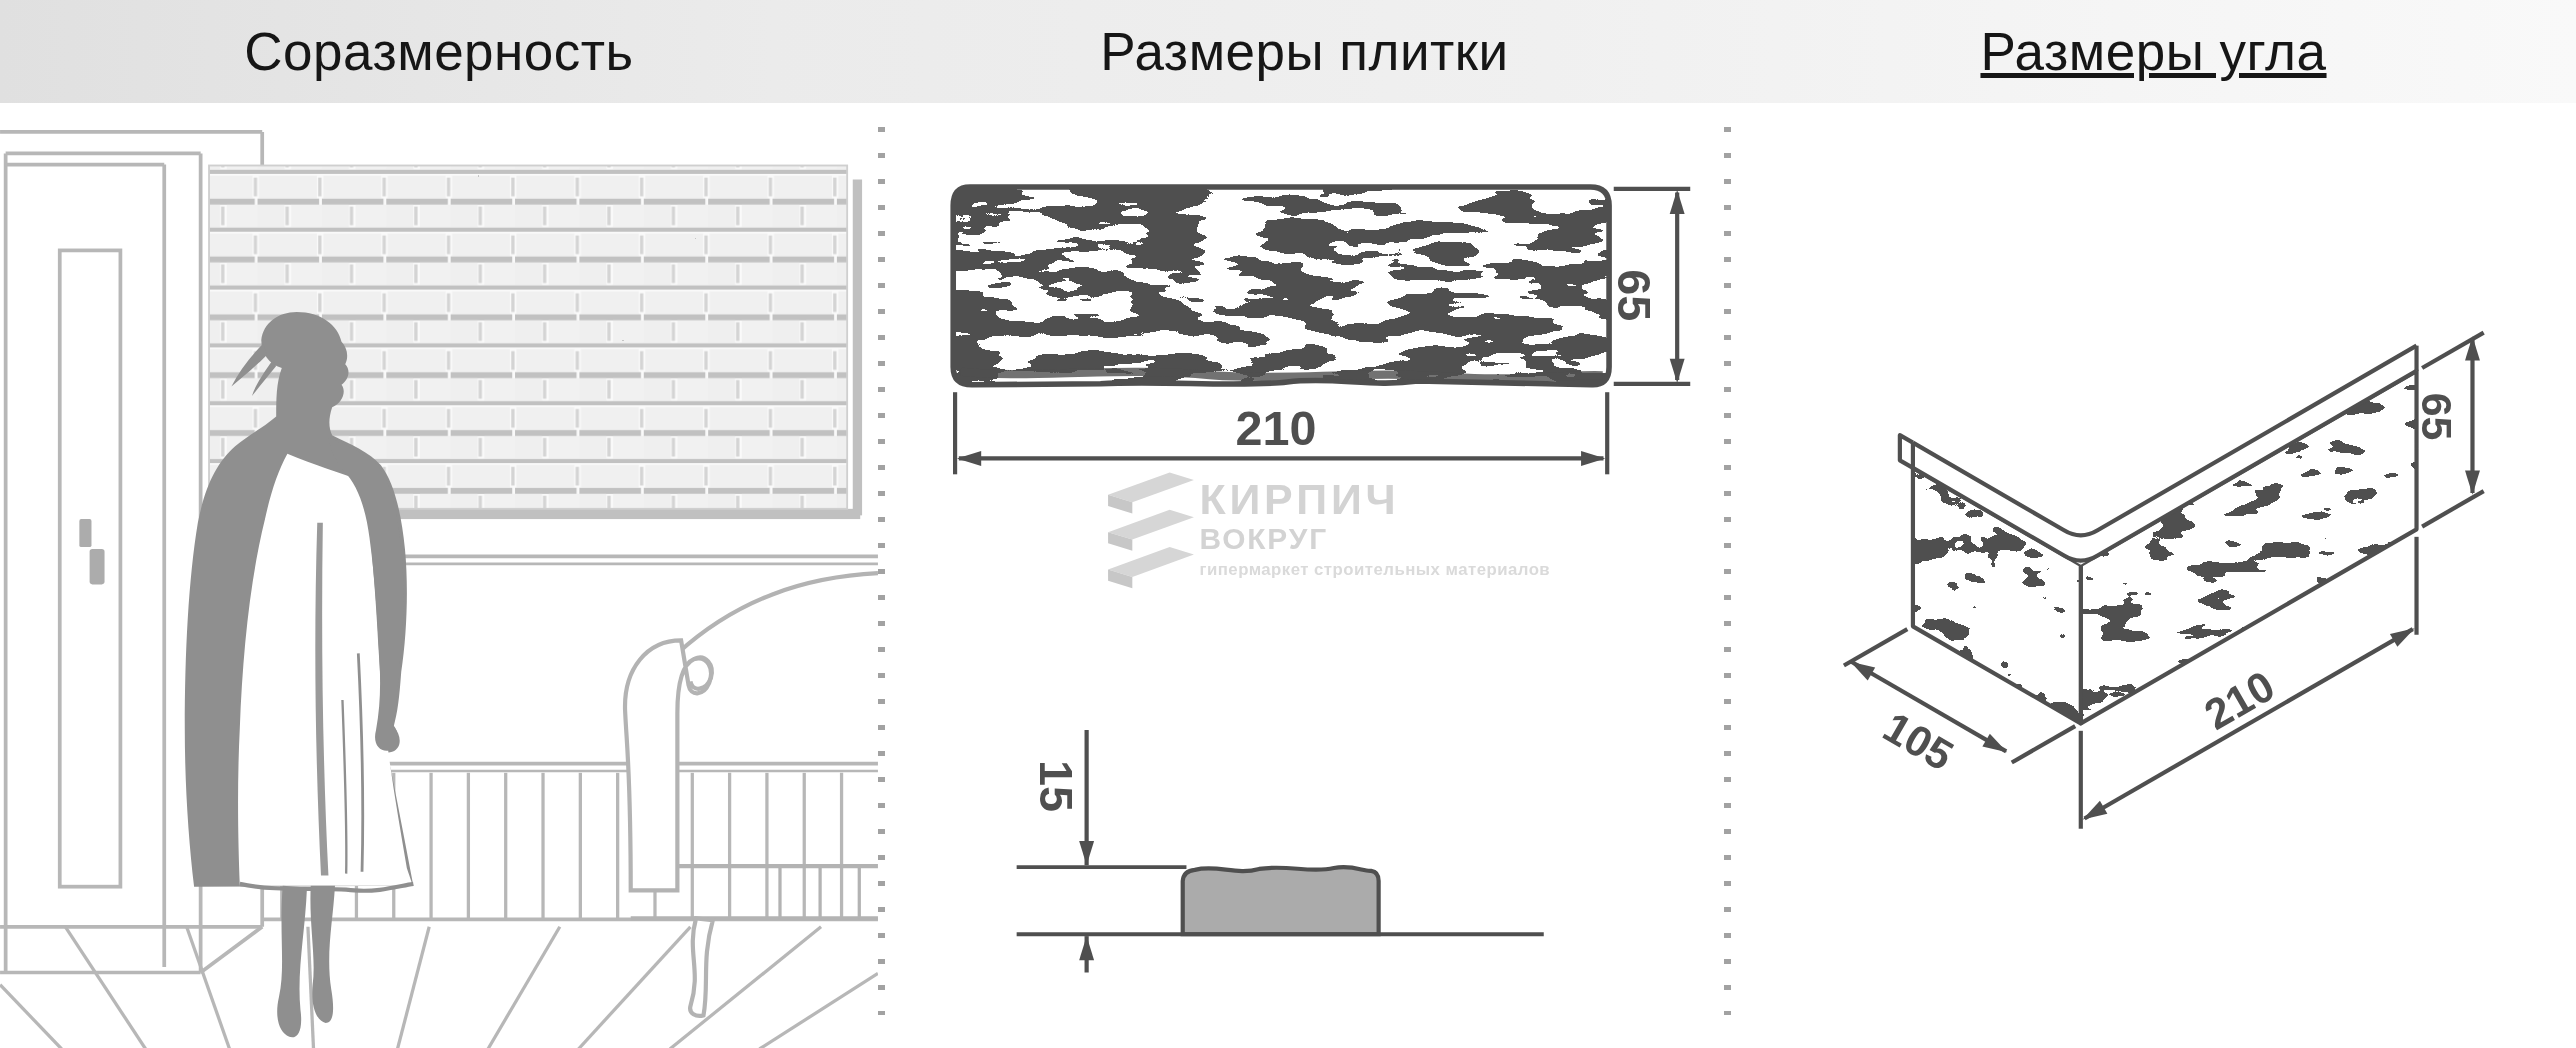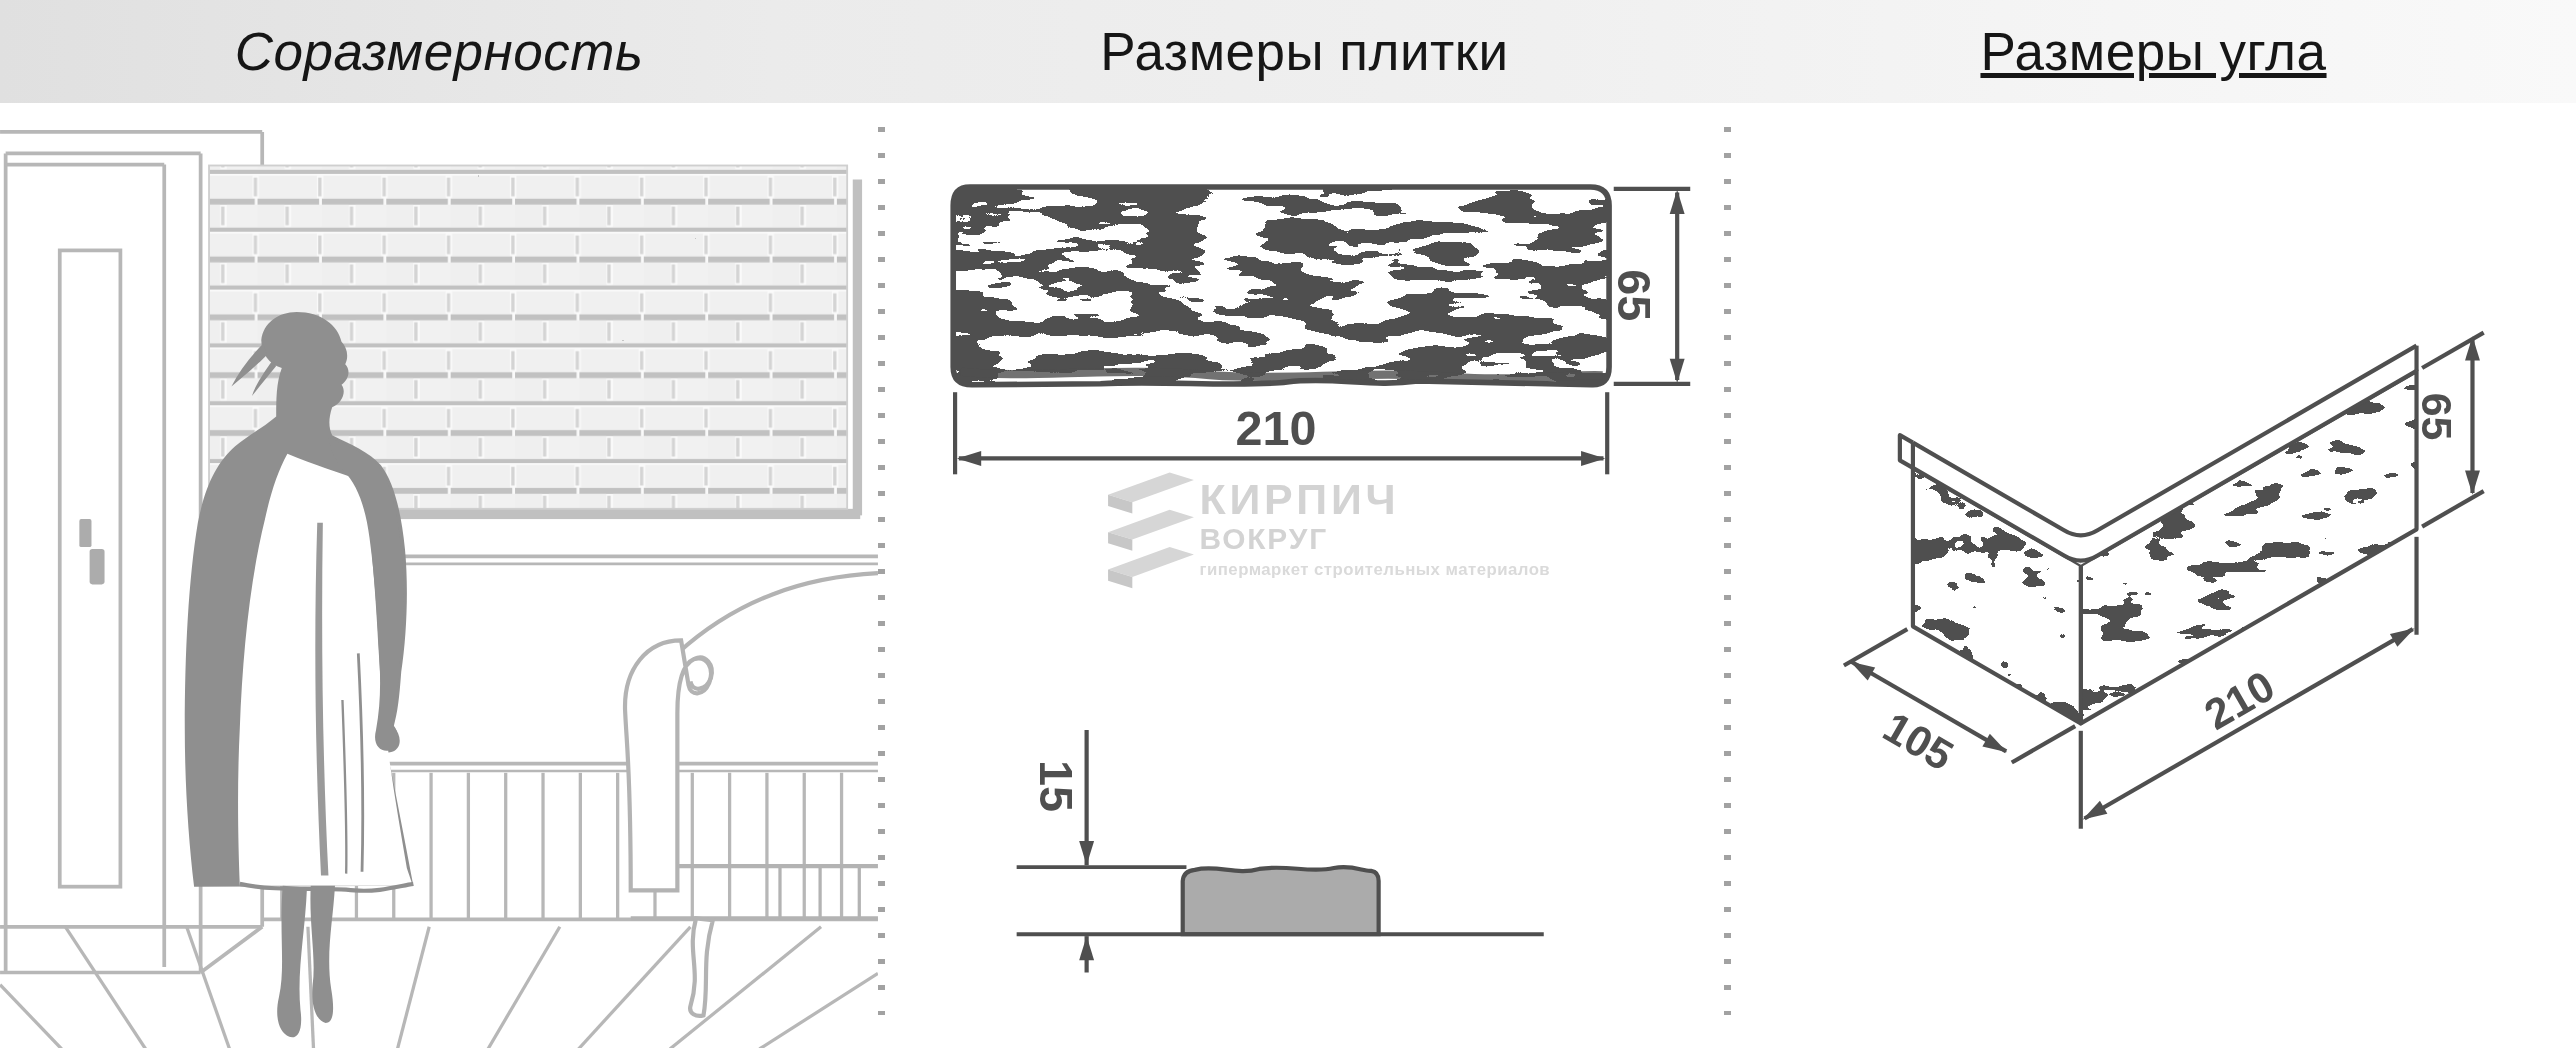--- a/index.html
+++ b/index.html
@@ -9,21 +9,21 @@
   }
   .header{
     position:absolute;left:0;top:0;width:2576px;height:103px;
     background:linear-gradient(to right,#e0e0e0 0%,#ebebeb 30%,#f0f0f0 60%,#f9f9f9 100%);
     display:flex;align-items:center;
   }
   .header .title{
     position:absolute;top:0;height:103px;display:flex;align-items:center;justify-content:center;
     color:#161616;font-size:53px;font-weight:400;letter-spacing:0.5px;white-space:nowrap;
   }
-  .title.t1{left:0;width:878px;font-style:italic;}
+  .title.t1{left:0;width:878px;}
   .title.t2{left:878px;width:853px;align-items:center;}
   .title.t3{left:1731px;width:845px;text-decoration:underline;}
   .panel-svg{position:absolute;top:103px;}
   .sep{
     position:absolute;top:127px;height:888px;width:6.5px;
     background:repeating-linear-gradient(to bottom,#a2a2a2 0px,#a2a2a2 4.7px,transparent 4.7px,transparent 26px);
   }
   .sep.s1{left:878px;}
   .sep.s2{left:1724px;}
   text.dim{font-family:"Liberation Sans",sans-serif;font-weight:700;fill:#4f4f4f;}

